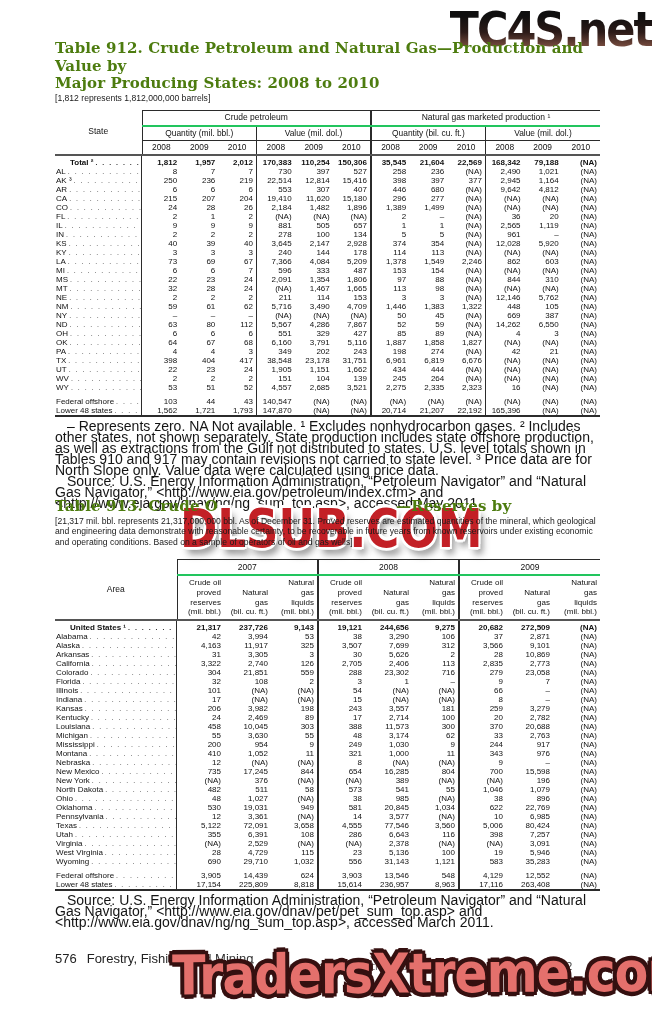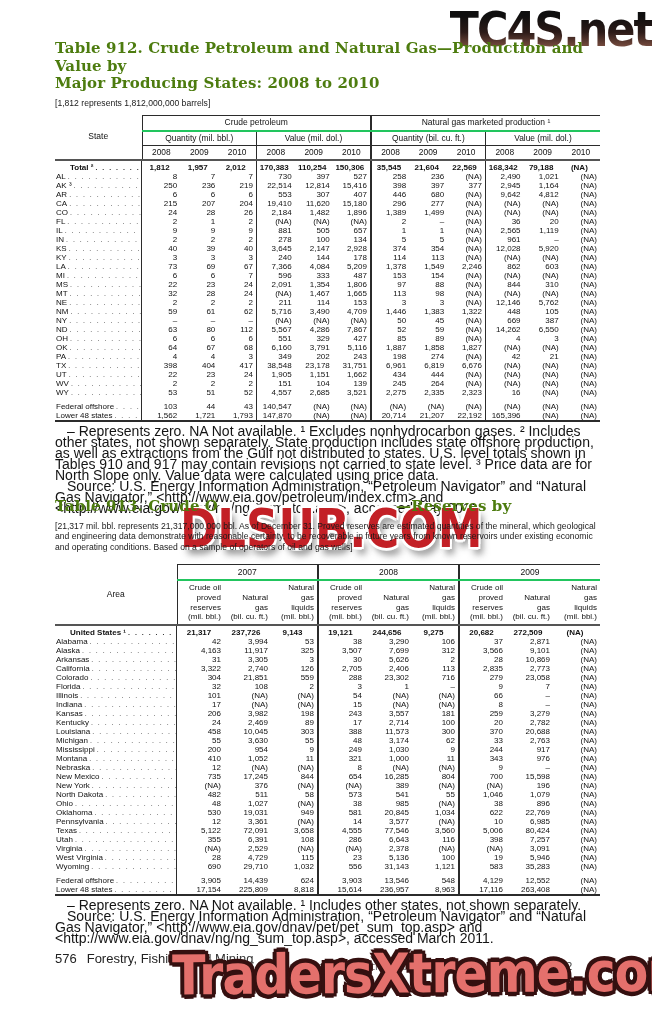--- a/index.html
+++ b/index.html
@@ -6,42 +6,42 @@
   .page{position:relative;width:652px;height:1024px;background:#ffffff;overflow:hidden;
         font-family:"Liberation Sans",sans-serif;color:#111;}
 
   
   .sect{position:absolute;left:55px;width:545px;}
   .t912{top:40px;}
   .t913{top:498px;}
   .tbl-title{font-family:"DejaVu Serif",serif;font-weight:bold;font-size:15px;line-height:1.18;
              letter-spacing:.1px;color:#4d7c0f;}
   .title-gap{display:inline-block;width:178px;}
-  .bracket-note{font-size:8.6px;line-height:10.6px;margin-top:5px;color:#1a1a1a;}
+  .bracket-note{font-size:8.6px;line-height:10.6px;color:#1a1a1a;}
 
   
   table{border-collapse:collapse;table-layout:fixed;width:100%;margin-top:6px;
         border-bottom:2px solid #2b2b2b;}
   th,td{padding:0;font-size:8px;line-height:9px;font-weight:normal;color:#111;}
   thead th{text-align:center;vertical-align:middle;}
   .statecol,.areacol{border-right:1px solid #2b2b2b;border-bottom:2px solid #555;font-size:8.5px;}
   .grp{border-top:1px solid #2b2b2b;border-bottom:2px solid #22c55e;font-size:8.5px;height:14px;}
   .sub{border-bottom:1px solid #2b2b2b;font-size:8.4px;height:13px;}
   .yr{border-bottom:2px solid #555;font-size:8.4px;height:13px;}
   .sub913{border-bottom:2px solid #555;text-align:right;white-space:pre-line;font-size:8px;
           line-height:9.6px;padding:2px 3px 2px 0;vertical-align:bottom;}
   .vl{border-left:1px solid #2b2b2b;}
   .vl2{border-left:2px solid #2b2b2b;}
   td.num{text-align:right;padding-right:3px;white-space:nowrap;overflow:hidden;}
   td.lbl{display:flex;align-items:baseline;border-right:1px solid #2b2b2b;overflow:hidden;
          padding-left:1px;}
   .lab{white-space:nowrap;}
   .dots{flex:1;white-space:nowrap;overflow:hidden;font-size:7px;letter-spacing:1.5px;
         color:#333;padding:0 2px;}
-  tr.b td{font-weight:bold;text-align:center;}
+  tr.b td{font-weight:bold;}
   td.ind{padding-left:15px;}
   tr.gap td{padding-top:5px;}
   tbody tr:first-child td{padding-top:2.5px;}
 
   
   .fn{font-size:14px;line-height:11px;margin-top:4px;color:#141414;}
   .fn p{margin:0;text-indent:12px;}
   .fn p.src{text-indent:12px;}
 
   
@@ -1138,21 +1138,20 @@
             <td class="num">236,957</td>
             <td class="num">8,963</td>
             <td class="num vl2">17,116</td>
             <td class="num">263,408</td>
             <td class="num">(NA)</td>
           </tr>
         </tbody>
     </table>
 
     <div class="fn">
-      <p>– Represents zero. NA Not available.  ¹ Includes other states, not shown separately.</p>
       <p class="src">Source: U.S. Energy Information Administration, “Petroleum Navigator” and “Natural Gas Navigator,” &lt;http://www.eia.gov/dnav/pet/pet_sum_top.asp&gt; and &lt;http://www.eia.gov/dnav/ng/ng_sum_top.asp&gt;, accessed March 2011.</p>
     </div>
   </div>
 
   <div class="pg-footer-left">
     <span class="num">576</span><span>Forestry, Fishing, and Mining</span>
   </div>
   <div class="census-line">U.S. Census Bureau, Statistical Abstract of the United States: 2012</div>
   <div class="wm wm-bot">TradersXtreme.com</div>
 

